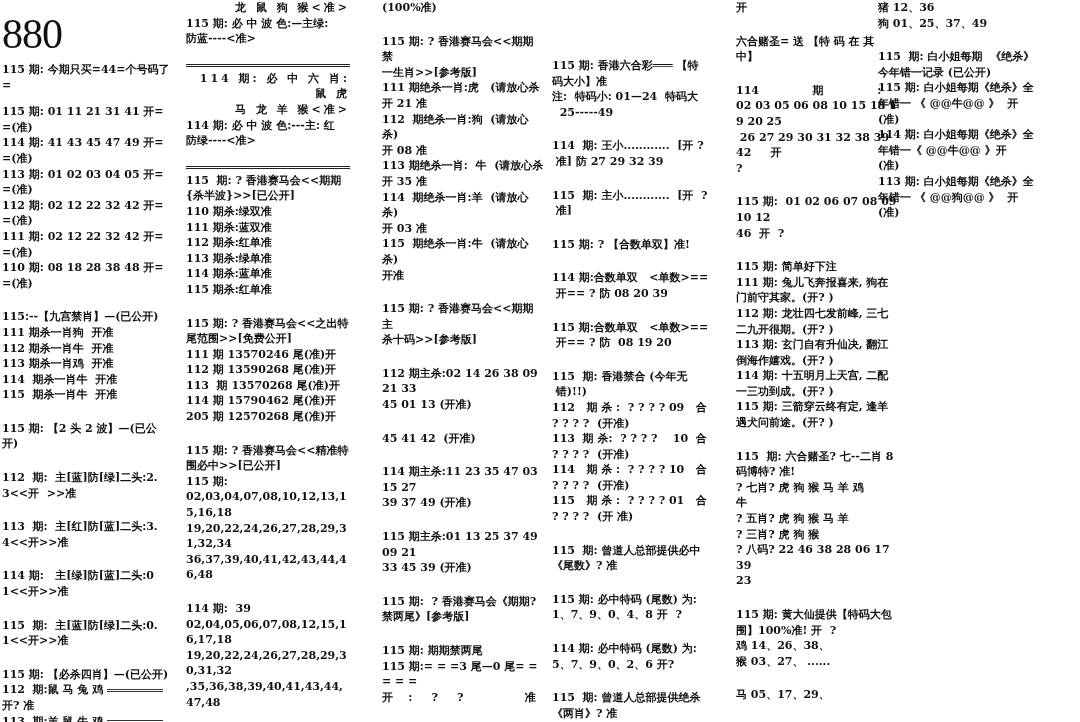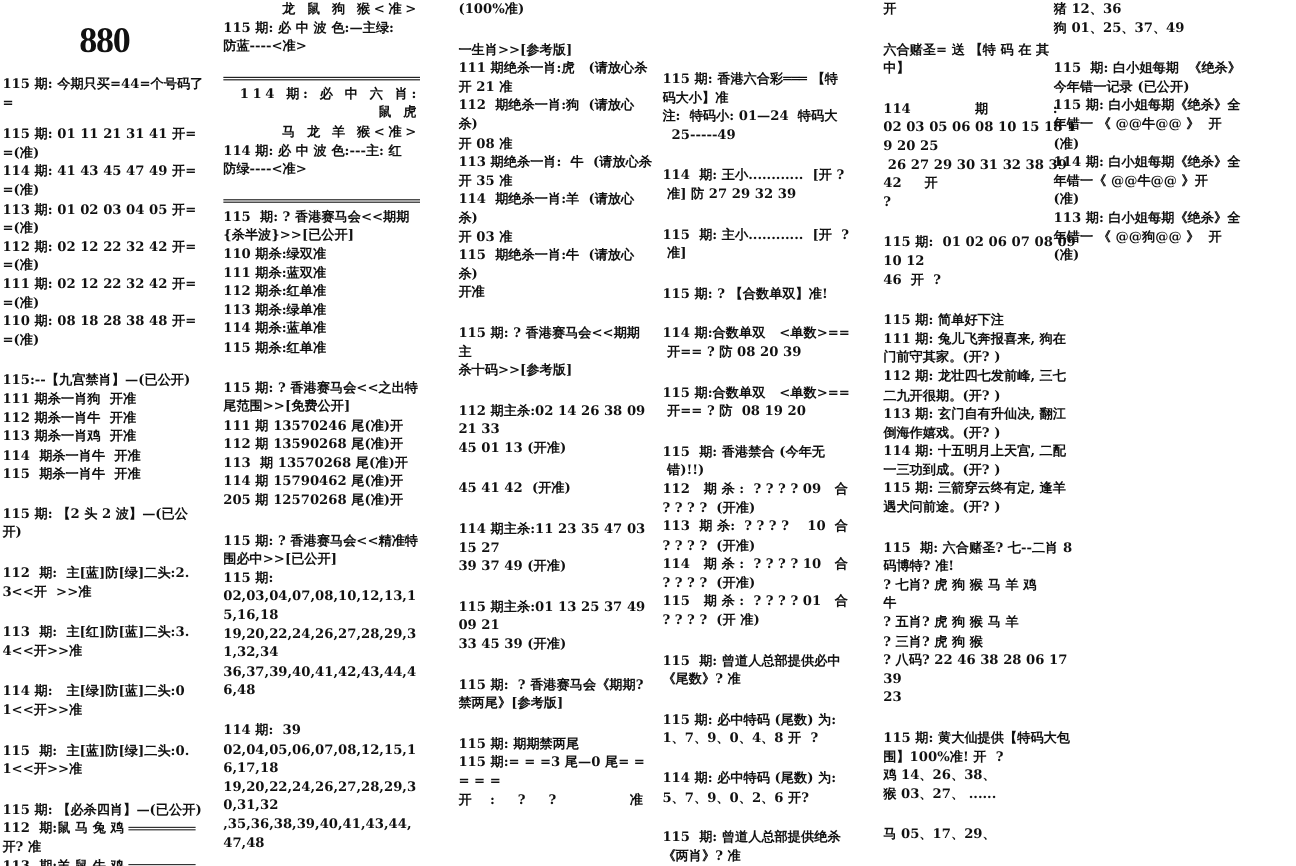--- a/index.html
+++ b/index.html
@@ -5,22 +5,22 @@
   html, body { margin:0; padding:0; background:#ffffff; }
   body { width:1080px; height:722px; overflow:hidden; position:relative;
          font-family:"DejaVu Serif", "Liberation Serif", serif; color:#111; }
   .col { position:absolute; top:0; height:722px; overflow:hidden; }
   .c1 { left:2px;   width:170px; }
   .c2 { left:186px; width:164px; }
   .c3 { left:382px; width:162px; }
   .c4 { left:552px; width:162px;margin-top:40px; }
   .c5 { left:736px; width:162px; }
   .c6 { left:878px; width:160px; }
-  .title { font-family:"Liberation Serif", serif; font-weight:bold; font-size:30px; line-height:44px;
-           margin:12px 0 6px 0; letter-spacing:-1px;text-align:center; }
+  .title { font-family:"Liberation Serif", serif; font-weight:normal; font-size:42px; line-height:44px;
+           margin:12px 0 6px 0; letter-spacing:-1px; }
   .ln { font-size:11px; line-height:15.6px; font-weight:bold; white-space:pre-wrap; word-break:break-all; }
   .gap { height:11px; }
   .gap2 { height:18px; }
   .rule { border-top:3px double #222; margin:6px 0 4px 0; width:100%; }
   .sp { letter-spacing:3px;text-align:right; }
   .dbl-tail { display:inline-block; width:56px; border-top:3px double #333; vertical-align:middle; margin-left:4px; }
 </style>
 </head>
 <body>
 
@@ -106,20 +106,21 @@
   <div class="ln">02,04,05,06,07,08,12,15,16,17,18</div>
   <div class="ln">19,20,22,24,26,27,28,29,30,31,32</div>
   <div class="ln">,35,36,38,39,40,41,43,44,47,48</div>
   <div class="gap2"></div>
 
 </div>
 
 <div class="col c3">
   <div class="ln">(100%准)</div>
   <div class="gap2"></div>
+  <div class="ln">115 期: ? 香港赛马会&lt;&lt;期期禁</div>
   <div class="ln">一生肖&gt;&gt;[参考版]</div>
   <div class="ln">111 期绝杀一肖:虎   (请放心杀</div>
   <div class="ln">开 21 准</div>
   <div class="ln">112  期绝杀一肖:狗  (请放心杀)</div>
   <div class="ln">开 08 准</div>
   <div class="ln">113 期绝杀一肖:  牛  (请放心杀</div>
   <div class="ln">开 35 准</div>
   <div class="ln">114  期绝杀一肖:羊  (请放心杀)</div>
   <div class="ln">开 03 准</div>
   <div class="ln">115  期绝杀一肖:牛  (请放心杀)</div>

